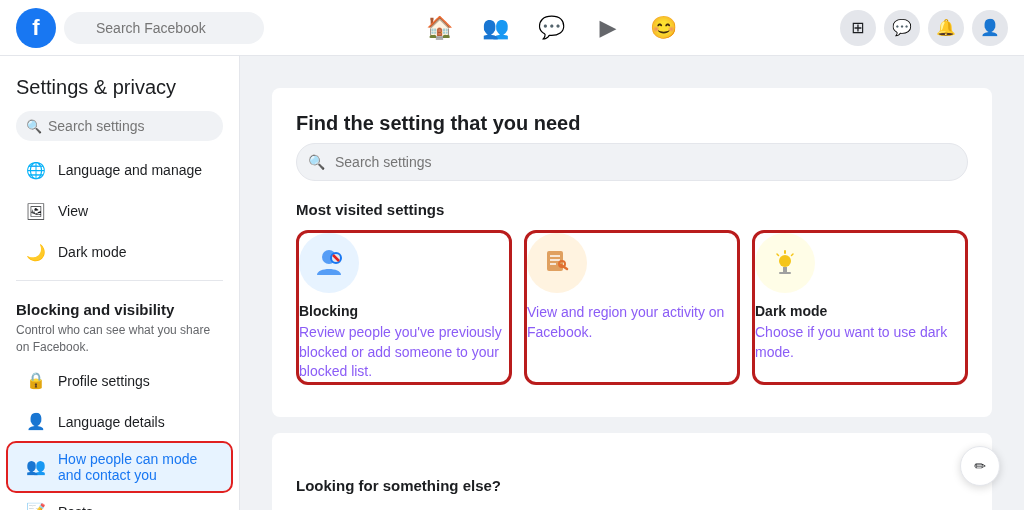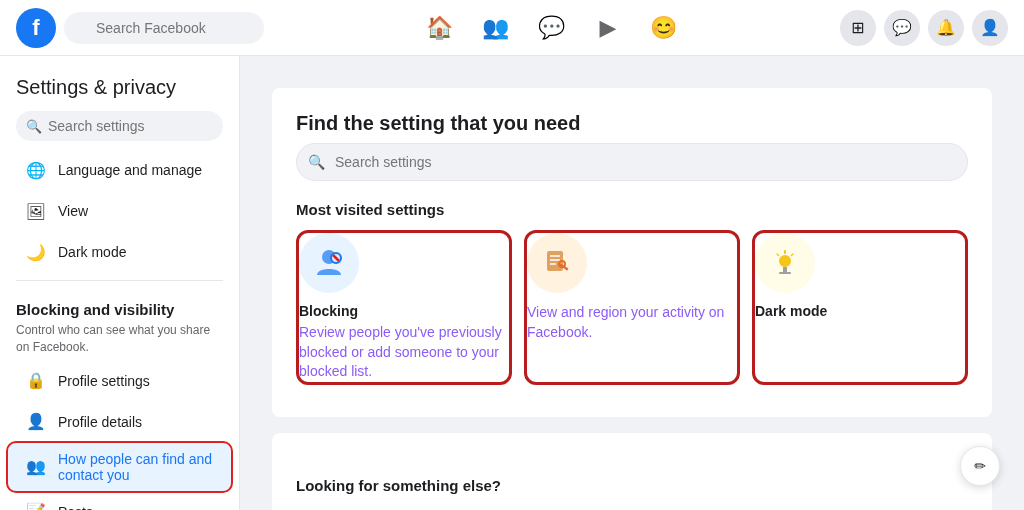--- a/index.html
+++ b/index.html
@@ -112,25 +112,25 @@
 
     <div class="sidebar-section-label">Blocking and visibility</div>
     <div class="sidebar-section-desc">Control who can see what you share on Facebook.</div>
 
     <div class="sidebar-item">
       <span class="sidebar-item-icon">🔒</span>
       <span>Profile settings</span>
     </div>
     <div class="sidebar-item">
       <span class="sidebar-item-icon">👤</span>
-      <span>Profile details</span>
+      <span>Language details</span>
     </div>
     <div class="sidebar-item active">
       <span class="sidebar-item-icon">👥</span>
-      <span>How people can find and contact you</span>
+      <span>How people can mode and contact you</span>
     </div>
     <div class="sidebar-item">
       <span class="sidebar-item-icon">📝</span>
       <span>Posts</span>
     </div>
 
   </aside>
 
   <main class="main-content">
 
@@ -173,20 +173,21 @@
             <svg width="32" height="32" viewBox="0 0 32 32">
               <circle cx="16" cy="14" r="6" fill="#f5c518"></circle>
               <rect x="14" y="20" width="4" height="5" fill="#a0a0a0"></rect>
               <rect x="10" y="25" width="12" height="2" rx="1" fill="#a0a0a0"></rect>
               <line x1="16" y1="4" x2="16" y2="6" stroke="#f5c518" stroke-width="2" stroke-linecap="round"></line>
               <line x1="8" y1="7" x2="9.5" y2="8.5" stroke="#f5c518" stroke-width="1.5" stroke-linecap="round"></line>
               <line x1="24" y1="7" x2="22.5" y2="8.5" stroke="#f5c518" stroke-width="1.5" stroke-linecap="round"></line>
             </svg>
           </div>
           <div class="visit-card-title">Dark mode</div>
+          <div class="visit-card-desc">Choose if you want to use dark mode.</div>
         </div>
       </div>
     </div>
 
     <div class="content-card">
       <div class="section-title">Looking for something else?</div>
 
     </div>
   </main>
 </div>

